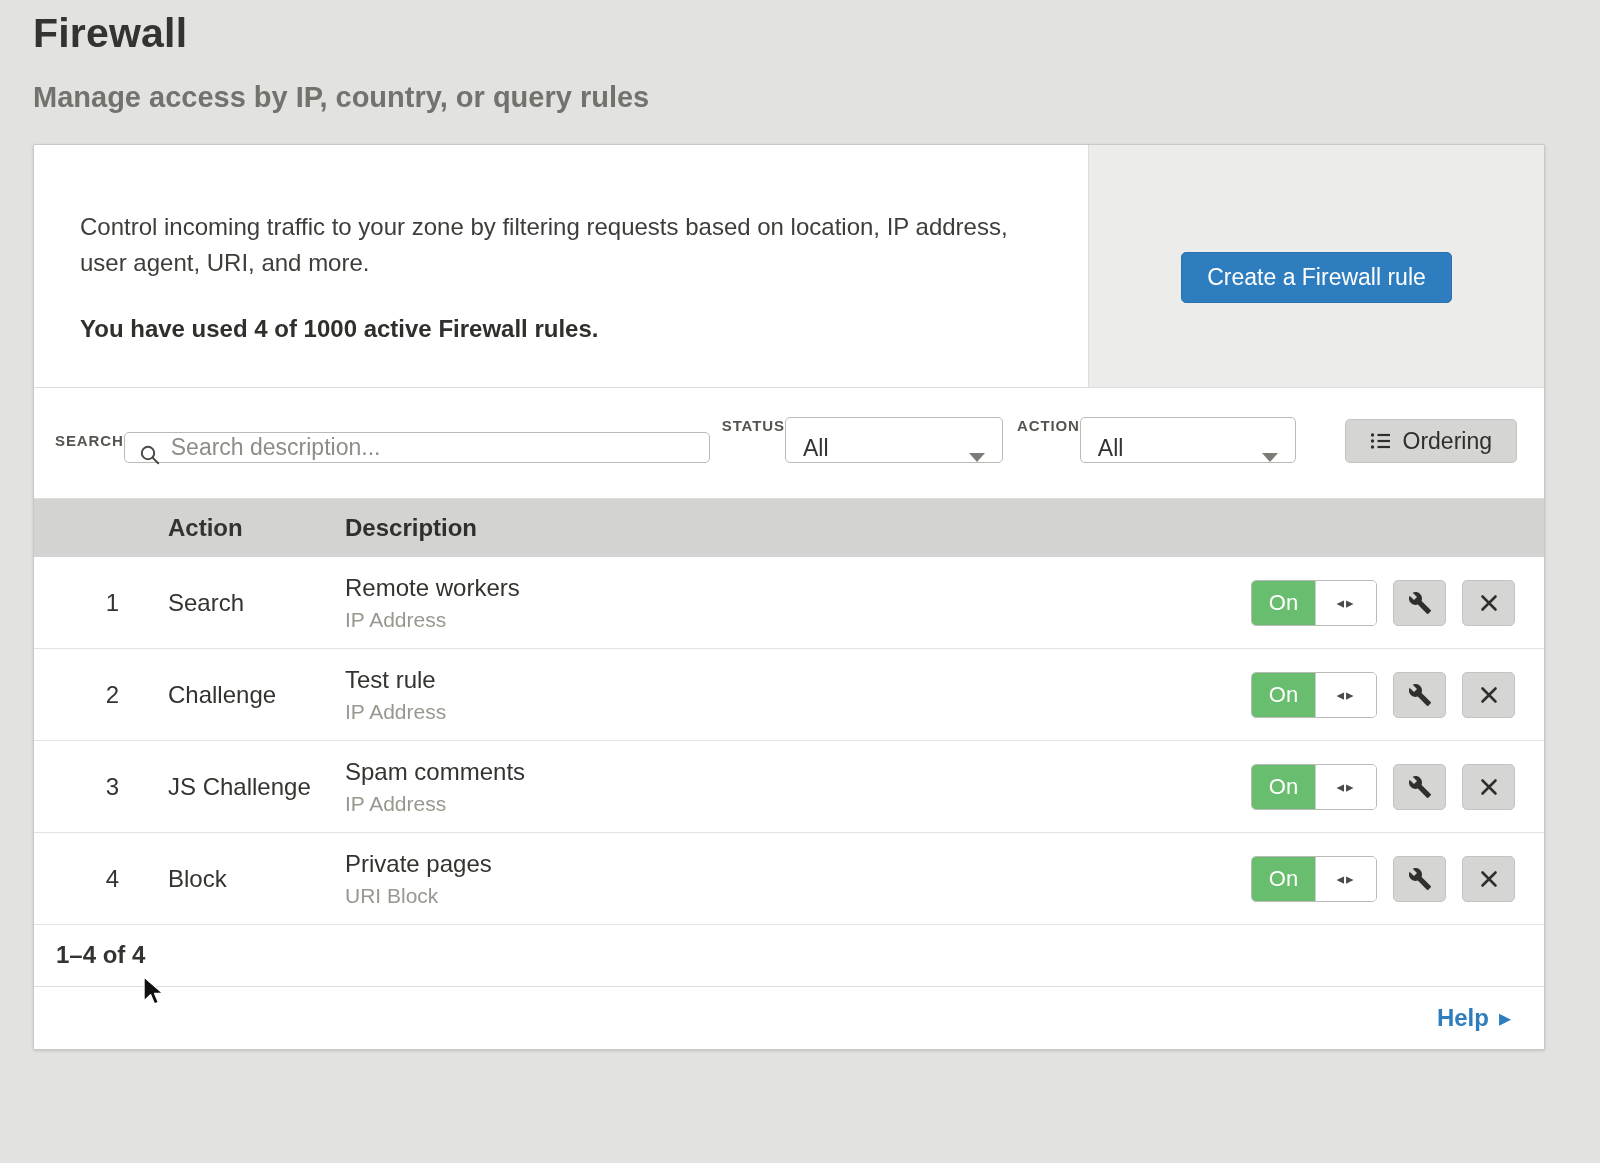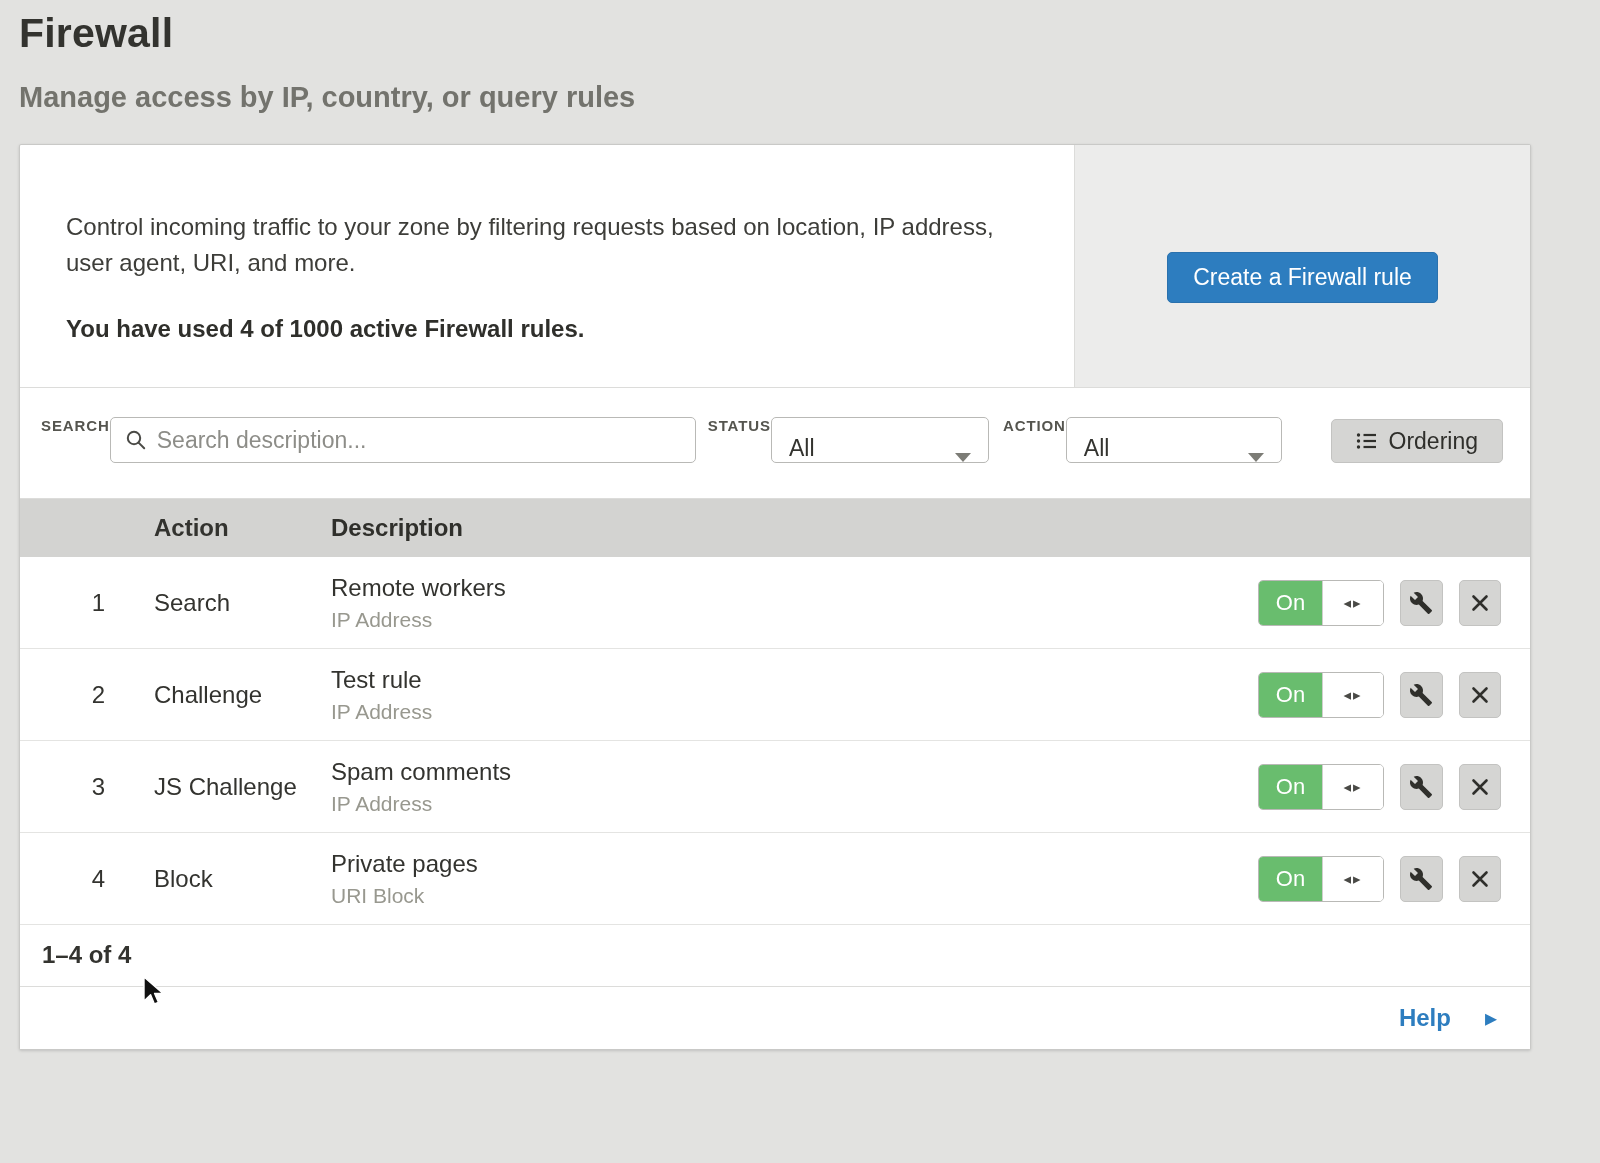--- a/index.html
+++ b/index.html
@@ -4,21 +4,21 @@
 <style>
   * { box-sizing: border-box; margin: 0; padding: 0; }
   html,body { width:1600px; height:1163px; }
   body {
     font-family: "Liberation Sans", sans-serif;
     background: #e2e2e0;
     color: #333330;
     overflow: hidden;
     position: relative;
   }
-  .page { padding: 10px 55px 0 19px; }
+  .page { padding: 10px 55px 0 33px; }
 
   .page-title { font-size: 41px; font-weight: 600; color: #33332f; letter-spacing: .2px; }
   .page-subtitle { font-size: 29px; font-weight: 700; color: #73736d; margin-top: 24px; }
 
   .card {
     margin-top: 30px;
     background: #ffffff;
     width: 1512px;
     border: 1px solid #c9c9c7;
     border-radius: 2px;
@@ -48,21 +48,21 @@
     border-bottom: 1px solid #dcdcda;
   }
   .filter-group { display: flex; flex-direction: row; }
   .filter-label {
     font-size: 15px; font-weight: 700; letter-spacing: .06em;
     color: #55554f; margin-bottom: 11px;
   }
   .search-wrap { position: relative; width: 586px; }
   .search-wrap svg { position: absolute; left: 15px; top: 12px; }
   .search-input {
-    width: 586px; height: 46px; border: 1px solid #b9b9b6; border-radius: 5px;
+    width: 586px; height: 31px; border: 1px solid #b9b9b6; border-radius: 5px;
     font-family: inherit; font-size: 23px; color: #333; padding: 0 14px 0 46px;
     background: #fff; outline: none;
   }
   .search-input::placeholder { color: #8d8d88; }
   .select {
     height: 46px; border: 1px solid #b9b9b6; border-radius: 5px; background: #fff;
     display: flex; align-items: flex-end; justify-content: space-between;
     padding: 0 17px; font-size: 23px; color: #33332f; cursor: pointer;
   }
   .status-group { margin-left: 12px; }
@@ -87,21 +87,21 @@
   .trow {
     display: flex; align-items: center; height: 92px;
     border-bottom: 1px solid #e4e4e2; background: #fff;
   }
   .col-num { width: 101px; text-align: right; padding-right: 16px; font-size: 24px; color: #33332f; flex-shrink: 0; }
   .col-action { width: 177px; padding-left: 33px; font-size: 24px; color: #33332f; flex-shrink: 0; }
   .col-desc { flex: 1; padding-left: 33px; }
   .desc-title { font-size: 24px; color: #33332f; }
   .desc-sub { font-size: 21px; color: #98988f; margin-top: 6px; }
   .col-controls {
-    width: 272px; padding-right: 29px; flex-shrink: 0;
+    width: 293px; padding-right: 29px; flex-shrink: 0;
     display: flex; align-items: center; justify-content: flex-end; gap: 16px;
   }
 
   .toggle {
     display: flex; height: 46px; border-radius: 5px; overflow: hidden;
     border: 1px solid #b9b9b6; cursor: pointer; flex-shrink: 0;
   }
   .toggle-on {
     width: 63px; background: #69bd6e; color: #fff;
     display: flex; align-items: center; justify-content: center;
@@ -124,21 +124,21 @@
   .pagination-row {
     padding: 16px 0 17px 22px; border-bottom: 1px solid #dcdcda;
     font-size: 24px; font-weight: 700; color: #33332f; background: #fff;
   }
   .help-row {
     height: 62px; display: flex; align-items: center; justify-content: flex-end;
     padding-right: 33px; background: #fff;
   }
   .help-link {
     color: #2d7dbf; font-size: 24px; font-weight: 700; text-decoration: none;
-    display: flex; align-items: center; cursor: pointer; gap: 24px;
+    display: flex; align-items: center; cursor: pointer;
   }
   .help-link .tri-right { margin-left: 10px; }
   .tri-right::before {
     content: "▸"; font-family: "DejaVu Sans", sans-serif; font-size: 24px; color: #2d7dbf;
   }
 
   .mouse-cursor { position: absolute; left: 142px; top: 976px; pointer-events: none; }
 </style>
 </head>
 <body>

